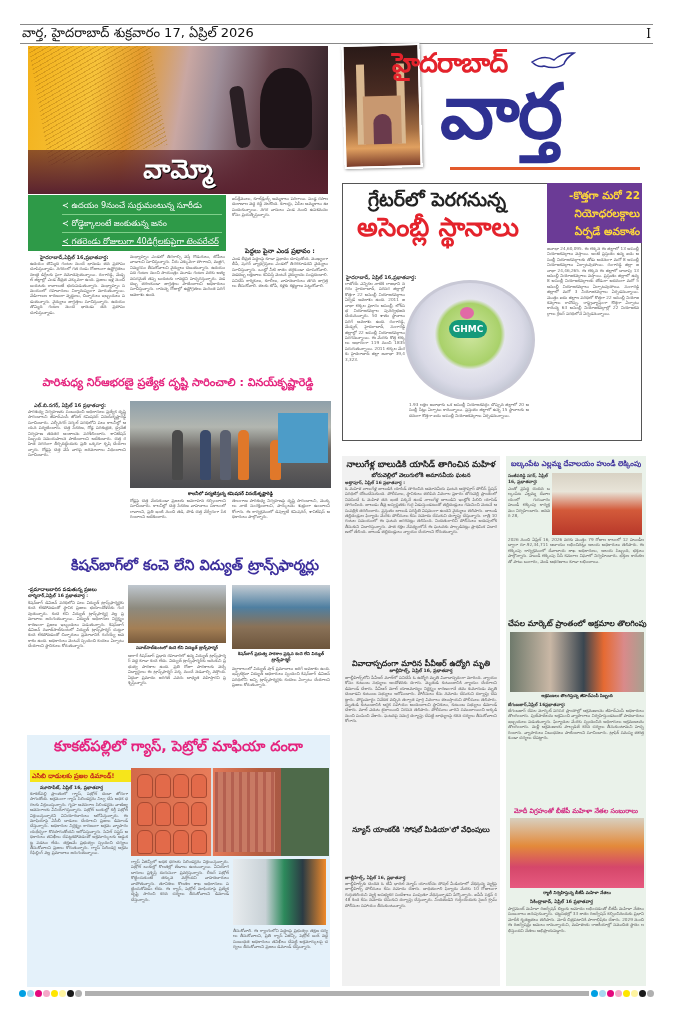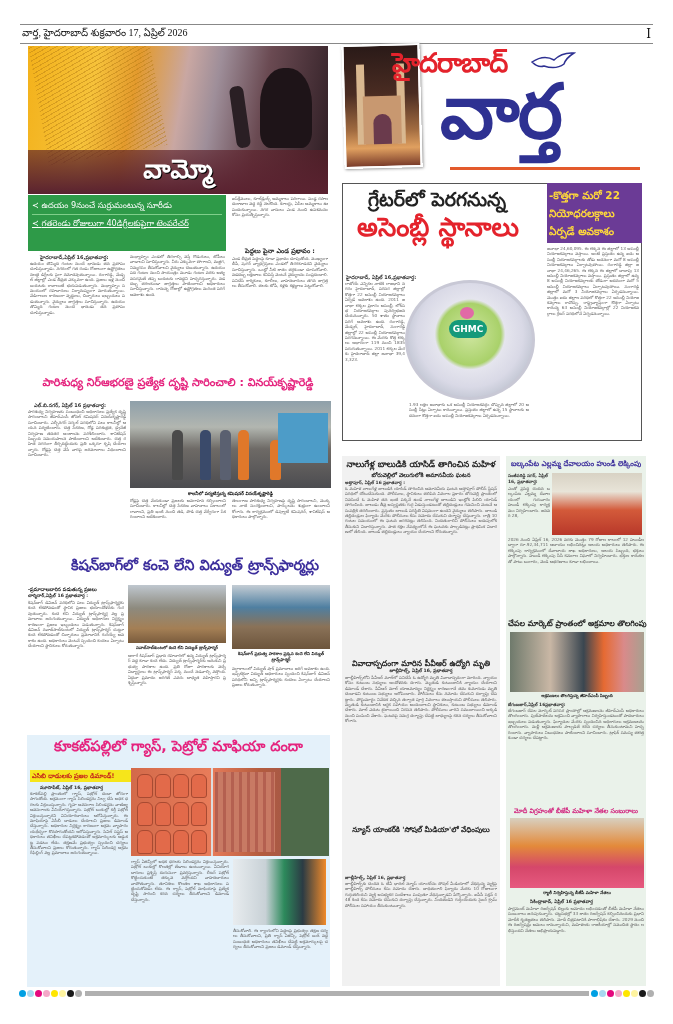--- a/index.html
+++ b/index.html
@@ -3,56 +3,56 @@
 <meta charset="utf-8">
 <style>
   * { box-sizing: border-box; margin: 0; padding: 0; }
   html, body { width: 673px; height: 1024px; background: #ffffff; overflow: hidden; }
   body { font-family: "DejaVu Sans", sans-serif; color: #222; position: relative; }
 
   .abs { position: absolute; }
 
   
   .folio { left: 20px; top: 24px; width: 633px; height: 20px; border-top: 1px solid #888; border-bottom: 1px solid #888; display: flex; align-items: center; justify-content: space-between; padding: 0 2px; }
-  .folio-left { font-size: 10px; color: #111; font-family: Liberation Serif, serif; }
+  .folio-left { font-size: 13px; color: #111; }
   .folio-right { font-family: "DejaVu Serif", serif; font-size: 12px; color: #111; }
 
   
   .txt { font-size: 4.2px; line-height: 5.4px; color: #666; text-align: justify; overflow: hidden; word-break: break-all; }
   .dateline { font-size: 5px; font-weight: bold; color: #333; }
 
   
   .heat-photo { left: 28px; top: 46px; width: 300px; height: 148px; background: linear-gradient(100deg, #f3b11a 0%, #f6c23a 22%, #e39a2d 35%, #c9a7a2 50%, #9e8e99 60%, #6a4a52 75%, #2c1c22 100%); overflow: hidden; }
   .thermo { position: absolute; left: 10px; top: -10px; width: 120px; height: 120px; background: repeating-linear-gradient(-20deg, #b37a12 0 1px, transparent 1px 4px); transform: rotate(-10deg); opacity: .45; }
   .silhouette { position: absolute; left: 232px; top: 22px; width: 52px; height: 80px; background: #1e1418; border-radius: 45% 45% 20% 20%; }
   .arm { position: absolute; left: 205px; top: 40px; width: 14px; height: 62px; background: #2a1f24; border-radius: 6px; transform: rotate(-8deg); }
   .heat-title { position: absolute; left: 0; bottom: 0; width: 100%; height: 44px; background: linear-gradient(180deg, rgba(90,30,40,.65), #5a2230); display: flex; align-items: center; justify-content: center; gap: 8px; }
   .heat-title .w1 { font-size: 26px; font-weight: bold; color: #fff; text-shadow: 1px 1px 0 #000; }
   .heat-title .w2 { font-size: 26px; font-weight: bold; color: #ffe21a; text-shadow: 1px 1px 0 #000; }
 
   .heat-bullets { left: 28px; top: 195px; width: 198px; height: 56px; background: #2e9a48; padding: 2px 4px; }
-  .heat-bullets .b { font-size: 8.2px; color: #fff; line-height: 17px; border-bottom: 1px solid #7fcf8a; white-space: nowrap; overflow: hidden; }
+  .heat-bullets .b { font-size: 8.2px; color: #fff; line-height: 17px; border-bottom: 1px solid #7fcf8a; white-space: nowrap; overflow: hidden; margin-left: 30px; }
   .heat-bullets .b:last-child { border-bottom: none; text-decoration: underline; }
 
   .section-head { font-weight: bold; text-align: center; white-space: nowrap; }
 
   
   .mast-photo { left: 343px; top: 44px; width: 78px; height: 124px; background: linear-gradient(180deg, #2a1a18 0%, #4a2c22 40%, #a16b40 70%, #e0a060 85%, #7a3c2a 100%); border: 2px solid #fff; box-shadow: 1px 1px 3px #999; transform: rotate(-1.5deg); overflow: hidden; }
   .minar { position: absolute; background: #d9b890; }
   .mast-hyd { left: 392px; top: 47px; font-size: 27px; font-weight: bold; color: #e4232c; letter-spacing: -1px; }
   .mast-dove { left: 530px; top: 50px; width: 46px; height: 22px; }
   .mast-vaartha { left: 440px; top: 74px; font-size: 76px; font-weight: bold; color: #2e3192; line-height: 1; letter-spacing: -2px; }
   .mast-rule { left: 450px; top: 167px; width: 190px; height: 3px; background: #e35a2c; }
 
   
   .assembly-box { left: 342px; top: 183px; width: 300px; height: 258px; border: 1px solid #555; }
   .asm-h1 { left: 352px; top: 188px; width: 170px; font-size: 19px; color: #222; }
   .asm-h2 { left: 346px; top: 212px; width: 184px; font-size: 26px; font-weight: bold; color: #e4232c; }
   .asm-side { left: 547px; top: 183px; width: 95px; height: 60px; background: #6b3b96; padding: 3px 2px; }
-  .asm-side div { font-size: 10.5px; font-weight: bold; color: #ffd93a; text-align: left; line-height: 18px; white-space: nowrap; }
+  .asm-side div { font-size: 10.5px; font-weight: bold; color: #ffd93a; text-align: right; line-height: 18px; white-space: nowrap; }
   .ghmc-map { left: 405px; top: 280px; width: 130px; height: 120px; border-radius: 50%; background: radial-gradient(circle at 50% 45%, #cfe6a0 0%, #a9d16a 35%, #e5e5ee 40%, #d9d9e6 60%, #9aa6b2 100%); border: 3px solid #c8c8d5; }
   .ghmc-badge { left: 449px; top: 320px; width: 38px; height: 18px; background: #159a7a; border-radius: 9px; color: #fff; font-size: 9px; font-weight: bold; text-align: center; line-height: 18px; }
   .ghmc-flower { left: 460px; top: 307px; width: 14px; height: 12px; background: #e16aa6; border-radius: 50%; }
 
   
   .san-head { left: 28px; top: 376px; width: 300px; font-size: 11px; color: #e5237e; }
   .san-photo { left: 130px; top: 401px; width: 201px; height: 87px; background: linear-gradient(180deg, #8fa0aa 0%, #b2b6b0 30%, #6e6a66 55%, #4c4c50 100%); overflow: hidden; }
   .person { position: absolute; bottom: 8px; width: 11px; height: 50px; border-radius: 5px 5px 2px 2px; }
   .caption { font-size: 4.6px; font-weight: bold; color: #111; text-align: center; white-space: nowrap; }
 
@@ -100,20 +100,21 @@
 <div class="abs heat-photo">
   <div class="thermo"></div>
   <div class="arm"></div>
   <div class="silhouette"></div>
   <div class="heat-title">
     <span class="w1">వామ్మో</span>
   </div>
 </div>
 <div class="abs heat-bullets">
   <div class="b">≺ <span>ఉదయం 9నుంచే సుర్రుమంటున్న సూరీడు</span></div>
+  <div class="b">≺ <span>రోడ్డెక్కాలంటే జంకుతున్న జనం</span></div>
   <div class="b">≺ <span>గతరెండు రోజులుగా 40డిగ్రీలకుపైగా టెంపరేచర్</span></div>
 </div>
 <div class="abs dateline" style="left:40px;top:254px;">హైదరాబాద్,ఏప్రిల్ 16,ప్రభాతవార్త:</div>
 <div class="abs txt" style="left:30px;top:261px;width:95px;height:110px;">ఉదయం తొమ్మిది గంటల నుంచే భానుడు తన ప్రతాపం చూపిస్తున్నాడు. నగరంలో గత రెండు రోజులుగా ఉష్ణోగ్రతలు నలభై డిగ్రీలకు పైగా నమోదవుతున్నాయి. రంగారెడ్డి, మేడ్చల్ జిల్లాల్లో ఎండ తీవ్రత ఎక్కువగా ఉంది. ప్రజలు ఇళ్ల నుంచి బయటకు రావాలంటే భయపడుతున్నారు. మధ్యాహ్నం సమయంలో రహదారులు నిర్మానుష్యంగా మారుతున్నాయి. వేడిగాలుల కారణంగా వృద్ధులు, చిన్నారులు ఇబ్బందులు పడుతున్నారు. వైద్యులు జాగ్రత్తలు సూచిస్తున్నారు. ఉదయం తొమ్మిది గంటల నుంచే భానుడు తన ప్రతాపం చూపిస్తున్నాడు.</div>
 <div class="abs txt" style="left:130px;top:254px;width:95px;height:117px;">మధ్యాహ్నం ఎండలో తిరగాల్సి వస్తే గొడుగులు, టోపీలు వాడాలని సూచిస్తున్నారు. నీరు ఎక్కువగా తాగాలని, మజ్జిగ, నిమ్మరసం తీసుకోవాలని వైద్యులు చెబుతున్నారు. ఉదయం పది గంటల నుంచి సాయంత్రం మూడు గంటల వరకు అత్యవసరమైతే తప్ప బయటకు రావద్దని హెచ్చరిస్తున్నారు. వడదెబ్బ తగలకుండా జాగ్రత్తలు పాటించాలని అధికారులు సూచిస్తున్నారు. రానున్న రోజుల్లో ఉష్ణోగ్రతలు మరింత పెరిగే అవకాశం ఉంది.</div>
 <div class="abs txt" style="left:232px;top:196px;width:96px;height:48px;">ఐస్‌క్రీములు, కూల్‌డ్రింక్స్ అమ్మకాలు పెరిగాయి. పండ్ల రసాల దుకాణాల వద్ద రద్దీ నెలకొంది. కూలర్లు, ఏసీల అమ్మకాలు ఊపందుకున్నాయి. నగర వాసులు ఎండ నుంచి ఉపశమనం కోసం ప్రయత్నిస్తున్నారు.</div>
 <div class="abs section-head" style="left:245px;top:247px;font-size:6.4px;color:#222;">పెద్దలు పైనా ఎండ ప్రభావం :</div>
 <div class="abs txt" style="left:232px;top:256px;width:96px;height:115px;">ఎండ తీవ్రత పెద్దలపై కూడా ప్రభావం చూపుతోంది. ముఖ్యంగా బీపీ, షుగర్ వ్యాధిగ్రస్తులు ఎండలో తిరగకూడదని వైద్యులు సూచిస్తున్నారు. ఒంట్లో నీటి శాతం తగ్గకుండా చూసుకోవాలి. వడదెబ్బ లక్షణాలు కనిపిస్తే వెంటనే వైద్యులను సంప్రదించాలి. పనిచేసే కార్మికులు, కూలీలు, వాహనదారులు తగిన జాగ్రత్తలు తీసుకోవాలి. తలకు టోపీ, కళ్లకు కళ్లద్దాలు పెట్టుకోవాలి.</div>
 
 <div class="abs mast-photo">

